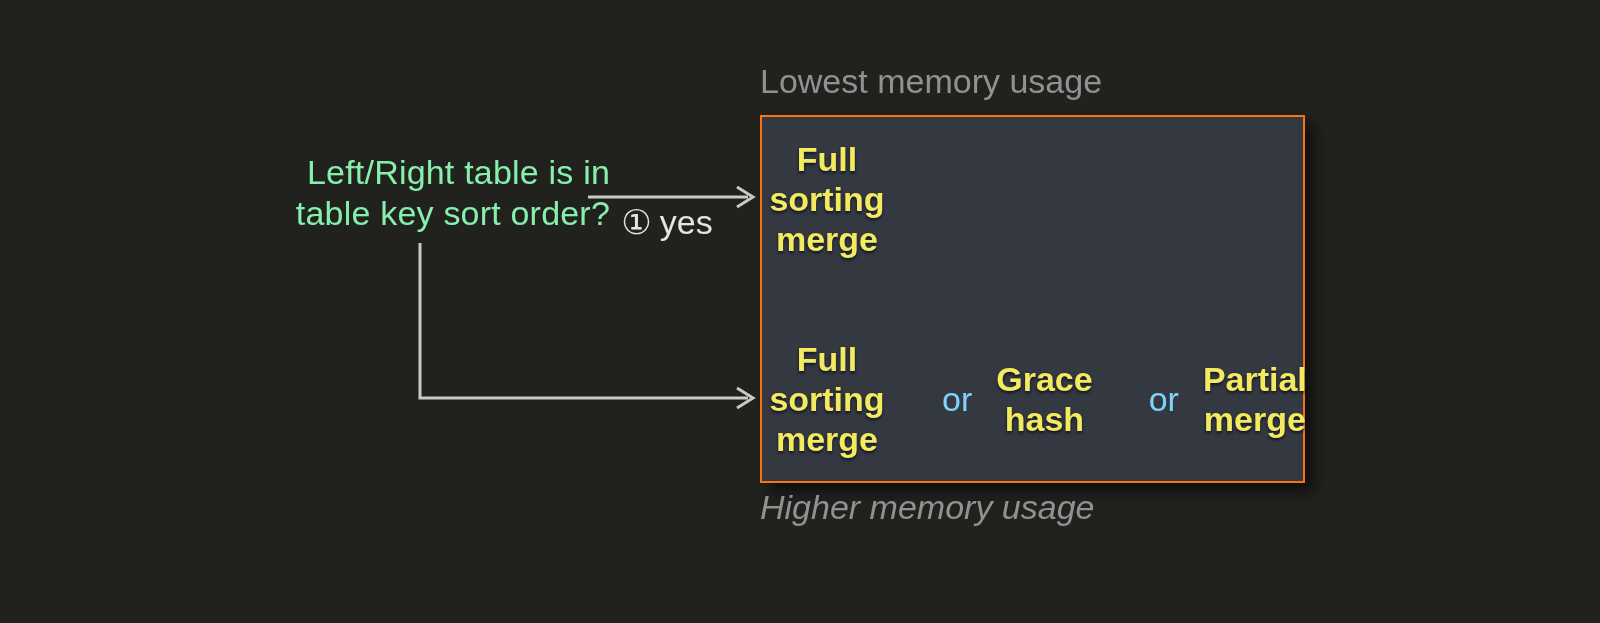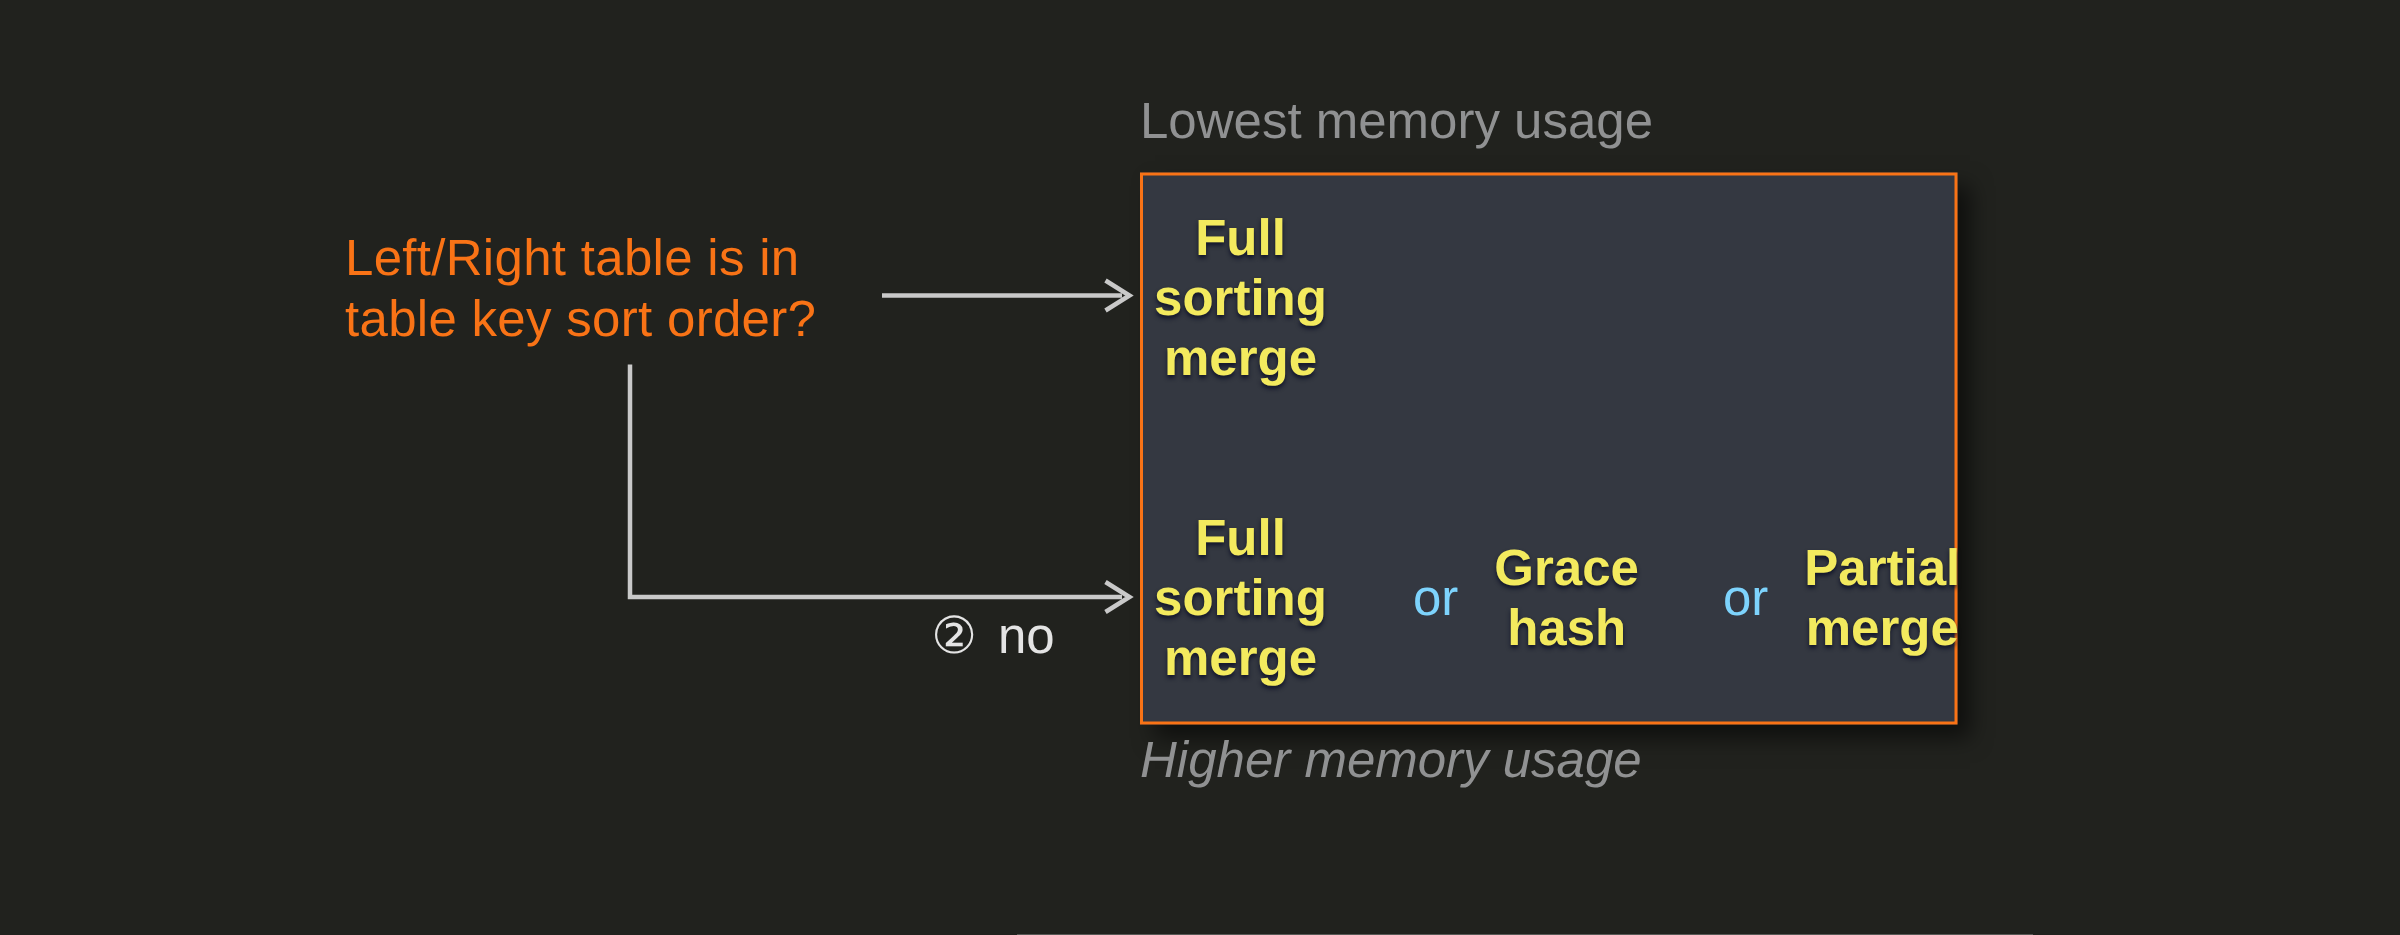--- a/index.html
+++ b/index.html
@@ -13,22 +13,22 @@
     width: 1600px; height: 623px;
     background: #21221e;
   }
   svg.connectors {
     position: absolute; inset: 0;
     width: 1600px; height: 623px;
   }
   .question {
     position: absolute;
     left: 230px; top: 152px; width: 380px;
-    text-align: left;
-    color: #f97316;
+    text-align: right;
+    color: #86efac;
     font-size: 34px; line-height: 41px;
     letter-spacing: 0.2px;
   }
   .edge-label {
     position: absolute;
     color: #e4e4e4;
     font-size: 34px; line-height: 38px;
     text-align: center;
     white-space: nowrap;
   }
@@ -97,24 +97,24 @@
       <path d="M420 243 V398 H748"></path>
       <polyline points="737,388 753,398 737,408"></polyline>
     </g>
   </svg>
 
   <div class="question">
     <div>Left/Right table is in</div>
     <div>table key sort order?</div>
   </div>
 
+  <div class="edge-label yes">
+    <span class="marker">①</span><span>yes</span>
+  </div>
 
-  <div class="edge-label no">
-    <span class="marker">②</span><span>no</span>
-  </div>
 
   <div class="caption top">Lowest memory usage</div>
 
   <div class="algo-box">
 
     <div class="algo algo-sorted">
       <div>Full</div>
       <div>sorting</div>
       <div>merge</div>
     </div>

